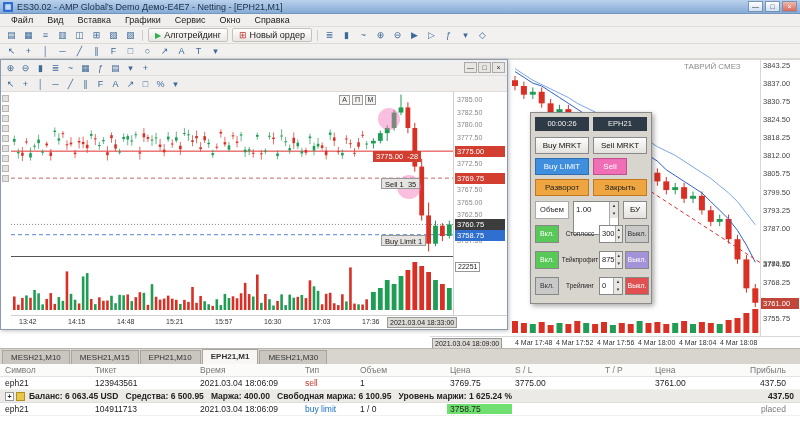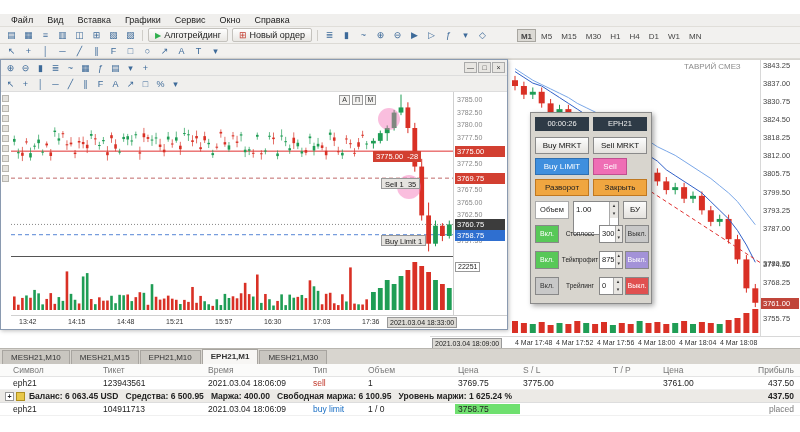--- a/index.html
+++ b/index.html
@@ -90,36 +90,43 @@
 .ponoff.v-purple{background:#a392d8;color:#fff}
 .ponoff.v-red{background:#e05050;color:#fff}
 
 
 #tabsbar{position:absolute;top:348px;left:0;width:800px;height:16px;background:#d8d5cf;
   display:flex;align-items:flex-end;padding-left:2px;border-top:1px solid #b8b5af}
 .ctab{height:14px;line-height:13px;padding:0 8px;font-size:8px;color:#333;background:#c9c6c0;
   border:1px solid #a8a5a0;border-bottom:none;margin-right:1px;white-space:nowrap}
 .ctab.active{background:#f7f6f4;font-weight:bold;height:15px}
 #terminal{position:absolute;top:364px;left:0;right:0;bottom:0;background:#fff;font-size:8.5px}
-.trow{display:flex;height:13px;align-items:center;border-bottom:1px solid #f0f0f0;padding-left:10px}
+.trow{display:flex;height:13px;align-items:center;border-bottom:1px solid #f0f0f0;padding-left:2px}
 .thead{color:#777;background:#fbfbfa;border-bottom:1px solid #e4e4e4}
 .tcell{padding-left:3px;white-space:nowrap;overflow:hidden;flex:none}
 .tcell.right{text-align:right;padding-right:6px}
 .cell-green{background:#6fe06f}
 .sell{color:#c0392b}.buy{color:#1a6fc4}.placed{color:#7a7a7a}
 .brow{display:flex;height:13px;align-items:center;background:#eceae6;font-weight:bold;border-bottom:1px solid #ddd;padding-left:3px}
 .bicon{width:9px;height:9px;border:1px solid #999;background:#fff;font-size:7px;line-height:7px;text-align:center;margin:0 2px;flex:none}
 .bicon2{width:9px;height:9px;background:#e8c84a;border:1px solid #b09020;margin-right:4px;flex:none}
 .btext{font-size:8.5px;color:#222;white-space:pre}
 .bprofit{margin-left:auto;padding-right:6px;font-size:8.5px}
 </style>
 </head>
 <body>
 
 <div class="screen">
+  <div id="titlebar">
+    <span class="appicon">▦</span>
+    <span class="title">ES30.02 - AMP Global's Demo Демо-E4E7 - Netting - [EPH21,M1]</span>
+    <span class="wbtn">—</span>
+    <span class="wbtn">□</span>
+    <span class="wbtn close">×</span>
+  </div>
   <div id="menubar">
       <span class="mitem">Файл</span>
       <span class="mitem">Вид</span>
       <span class="mitem">Вставка</span>
       <span class="mitem">Графики</span>
       <span class="mitem">Сервис</span>
       <span class="mitem">Окно</span>
       <span class="mitem">Справка</span>
     </div>
   <div id="toolbar1" class="toolbar">
@@ -144,31 +151,20 @@
       <span class="ticon">≣</span>
       <span class="ticon">▮</span>
       <span class="ticon">~</span>
       <span class="ticon">⊕</span>
       <span class="ticon">⊖</span>
       <span class="ticon">▶</span>
       <span class="ticon">▷</span>
       <span class="ticon">ƒ</span>
       <span class="ticon">▾</span>
       <span class="ticon">◇</span>
-      <span class="tfgroup">
-        <span class="tf active">M1</span>
-        <span class="tf">M5</span>
-        <span class="tf">M15</span>
-        <span class="tf">M30</span>
-        <span class="tf">H1</span>
-        <span class="tf">H4</span>
-        <span class="tf">D1</span>
-        <span class="tf">W1</span>
-        <span class="tf">MN</span>
-      </span>
     </div>
   <div id="toolbar2" class="toolbar">
       <span class="ticon">↖</span>
       <span class="ticon">+</span>
       <span class="ticon">│</span>
       <span class="ticon">─</span>
       <span class="ticon">╱</span>
       <span class="ticon">∥</span>
       <span class="ticon">F</span>
       <span class="ticon">□</span>

